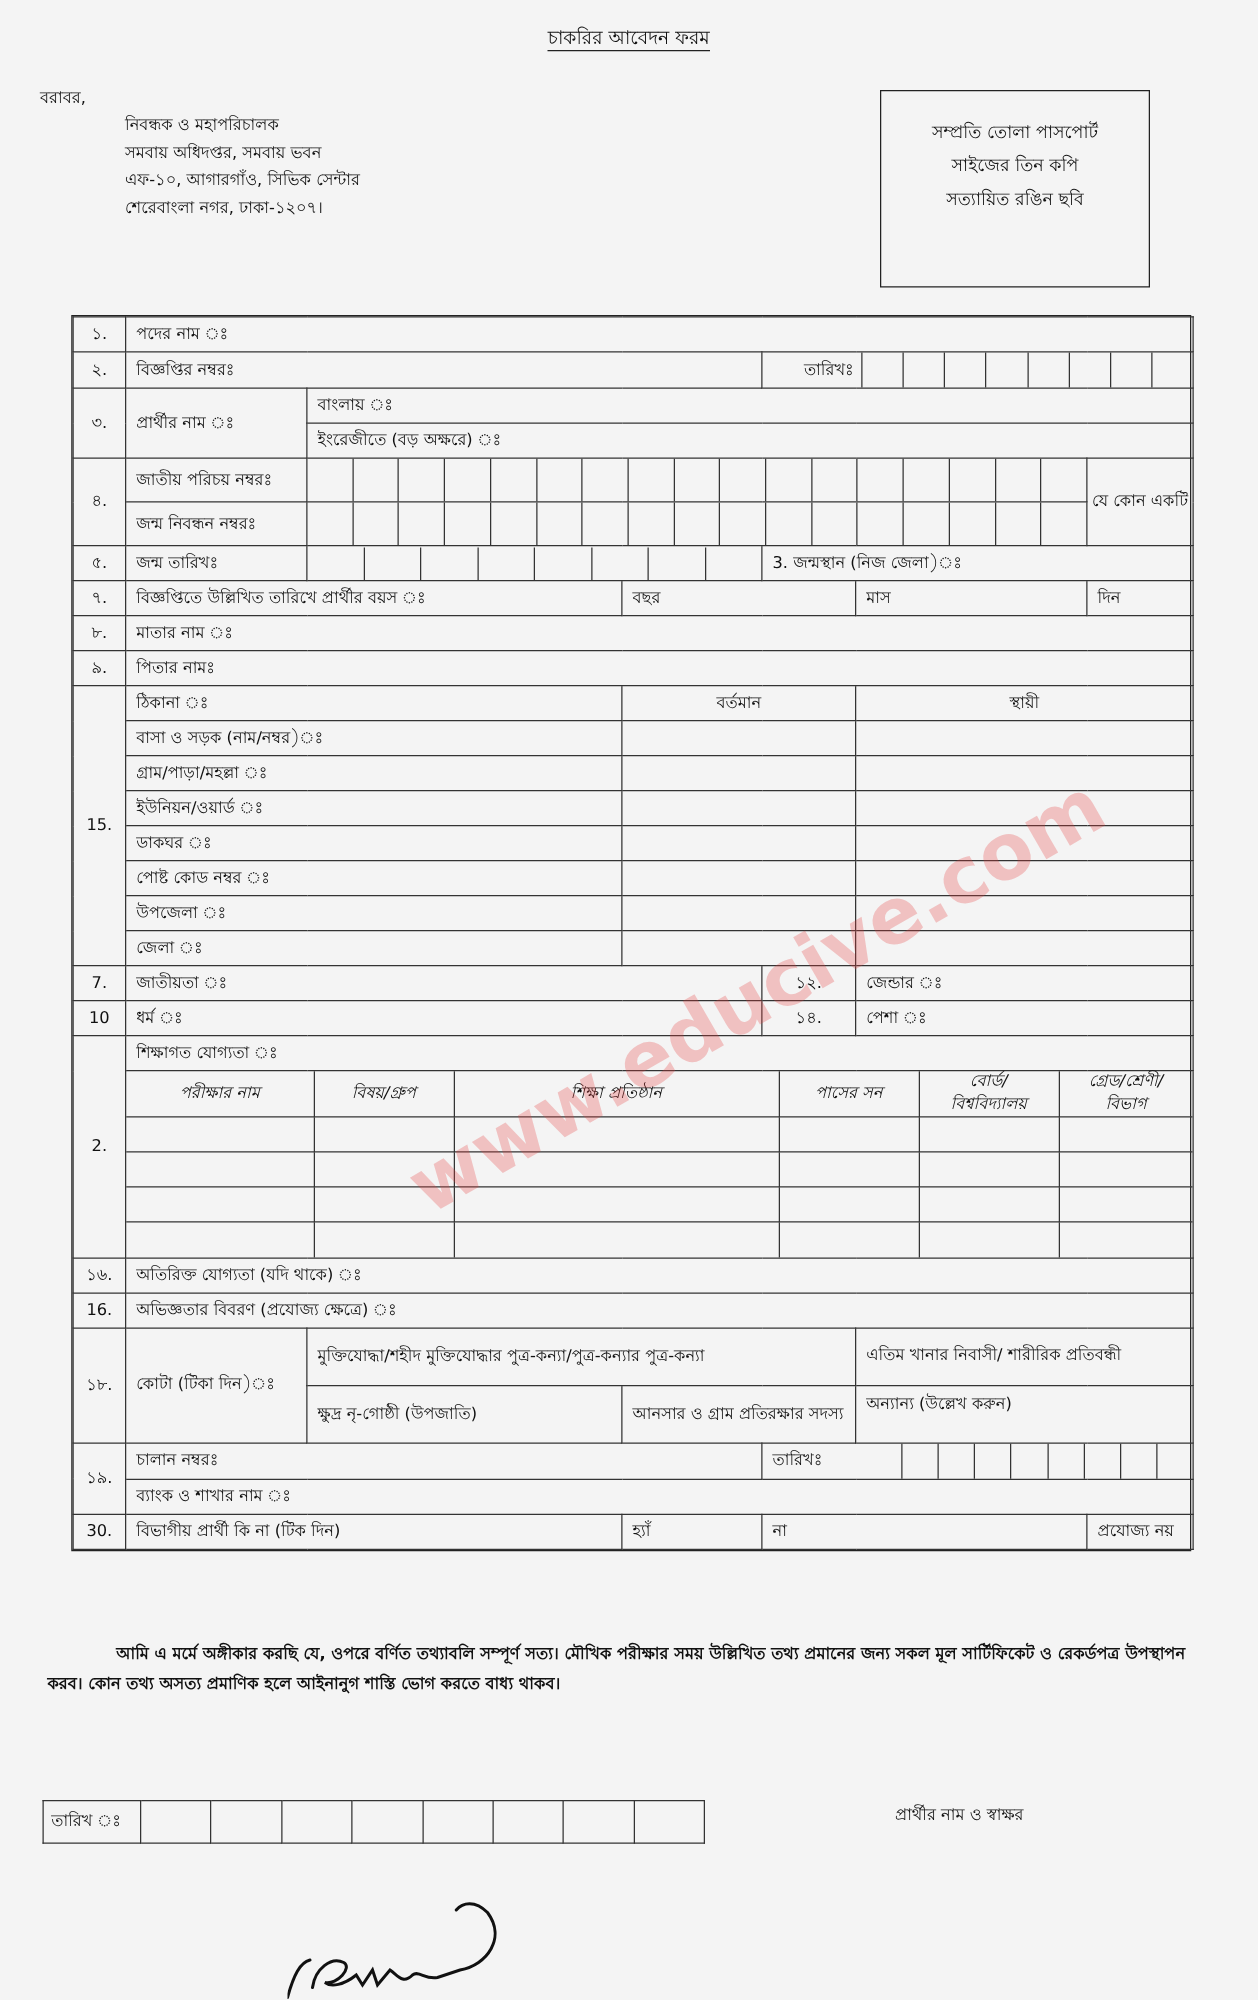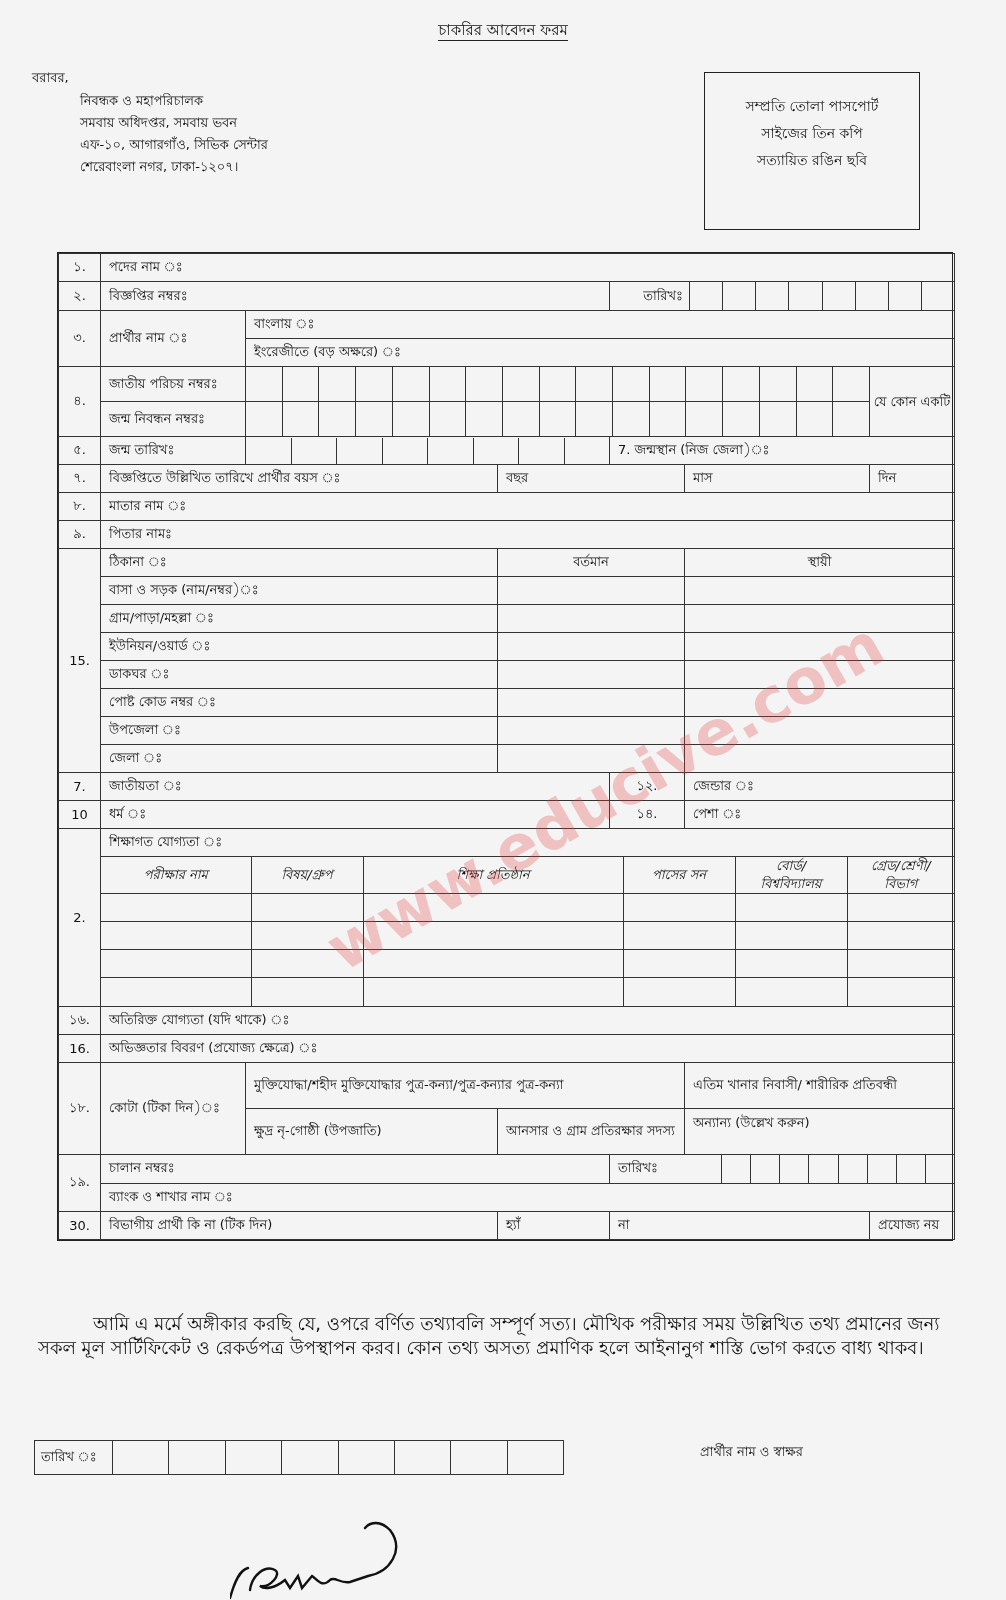--- a/index.html
+++ b/index.html
@@ -7,39 +7,40 @@
   body {
     width: 1006px; height: 1600px; background: #f4f4f4; position: relative;
     font-family: "DejaVu Sans", sans-serif; color: #111; font-size: 13px; overflow: hidden;
   }
   .title {
     position: absolute; top: 18px; left: 0; width: 1006px; text-align: center;
     font-size: 15px;
   }
   .title span { border-bottom: 1.5px solid #222; padding-bottom: 1px; }
   .salute { position: absolute; left: 32px; top: 68px; font-size: 13px; }
-  .addr { position: absolute; left: 80px; top: 90px; font-size: 13px; line-height: 22px; }
+  .addr { position: absolute; left: 100px; top: 90px; font-size: 13px; line-height: 22px; }
   .photo-box {
     position: absolute; left: 704px; top: 72px; width: 216px; height: 158px;
     border: 1.5px solid #222; text-align: center; padding-top: 20px; font-size: 14px; line-height: 27px;
   }
   .form { position: absolute; left: 57px; top: 252px; width: 896px; border: 1.5px solid #222; }
   table.f { border-collapse: collapse; width: 100%; table-layout: fixed; }
   table.f td { border: 1px solid #333; padding: 0 8px; height: 28px; font-size: 13px; vertical-align: middle; }
   .num { width: 42px; text-align: center; }
   .center { text-align: center; }
   .grid-cell { padding: 0 !important; }
   .edu-head td { height: 46px; text-align: center; line-height: 18px; }
   .decl {
-    position: absolute; left: 38px; top: 1312px; width: 930px; font-size: 18px; line-height: 24px;
+    position: absolute; left: 38px; top: 1312px; width: 930px; font-size: 13px; line-height: 24px;
     text-indent: 55px;
+    font-weight: bold;
   }
   .datebox { position: absolute; left: 34px; top: 1440px; width: 530px; border-collapse: collapse; table-layout: fixed; }
   .datebox td { border: 1px solid #333; height: 34px; font-size: 13px; padding: 0 6px; }
-  .sigtxt { position: absolute; left: 700px; top: 1442px; font-size: 13px; }
+  .sigtxt { position: absolute; left: 716px; top: 1442px; font-size: 13px; }
   .watermark {
     position: absolute; left: 290px; top: 760px; font-size: 62px; color: rgba(230,60,60,0.28);
     transform: rotate(-30deg); font-family: "DejaVu Sans", sans-serif; font-weight: bold; pointer-events: none;
   }
   .signature { position: absolute; left: 230px; top: 1510px; }
 </style>
 </head>
 <body>
 
 <div class="title"><span>চাকরির আবেদন ফরম</span></div>
@@ -162,21 +163,21 @@
               <div style="flex: 1 1 0%; border-right: 1px solid rgb(51, 51, 51);"></div>
               <div style="flex: 1 1 0%; border-right: 1px solid rgb(51, 51, 51);"></div>
               <div style="flex: 1 1 0%; border-right: 1px solid rgb(51, 51, 51);"></div>
               <div style="flex: 1 1 0%; border-right: 1px solid rgb(51, 51, 51);"></div>
               <div style="flex: 1 1 0%; border-right: 1px solid rgb(51, 51, 51);"></div>
               <div style="flex: 1 1 0%; border-right: 1px solid rgb(51, 51, 51);"></div>
               <div style="flex: 1 1 0%; border-right: 1px solid rgb(51, 51, 51);"></div>
               <div style="flex: 1 1 0%;"></div>
             </div>
           </td>
-    <td colspan="3"><span>7. জন্মস্থান (নিজ জেলা)ঃ</span></td>
+    <td colspan="3"><span>3. জন্মস্থান (নিজ জেলা)ঃ</span></td>
   </tr>
 
   <tr>
     <td class="num">৭.</td>
     <td colspan="2">বিজ্ঞপ্তিতে উল্লিখিত তারিখে প্রার্থীর বয়স ঃ</td>
     <td colspan="2"><span>বছর</span></td>
     <td><span>মাস</span></td>
     <td><span>দিন</span></td>
   </tr>
 

